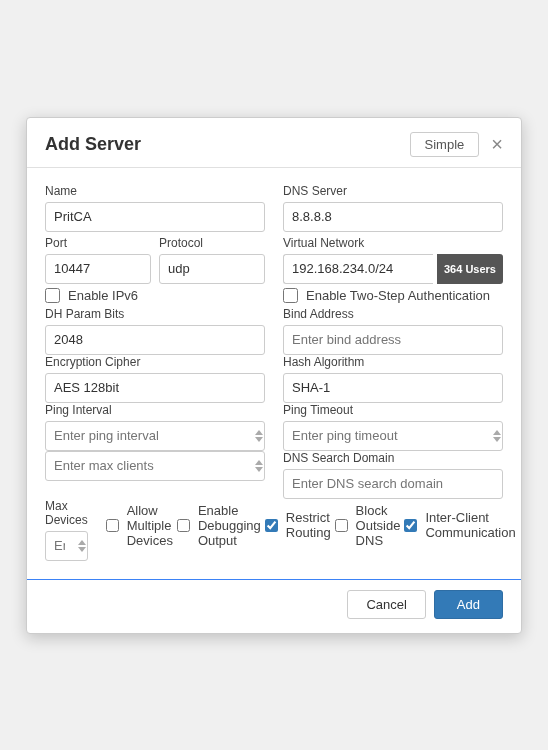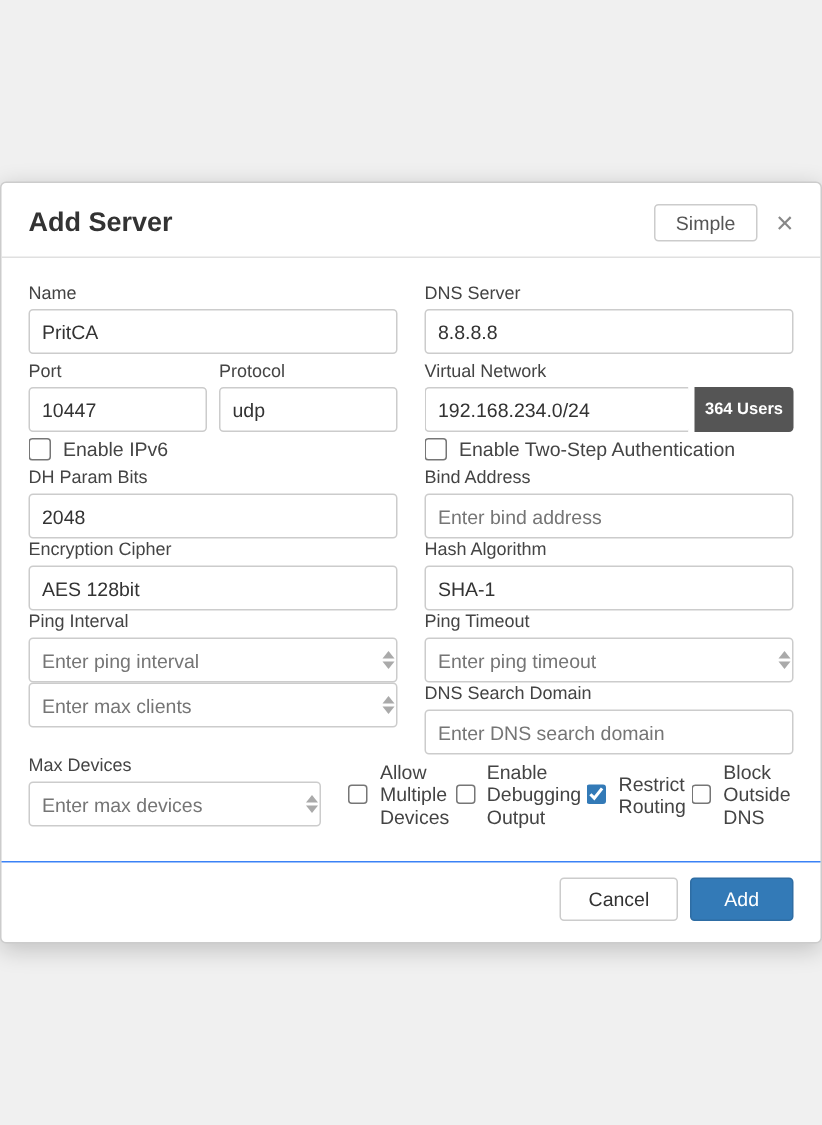--- a/index.html
+++ b/index.html
@@ -10,21 +10,21 @@
       display: flex;
       justify-content: center;
       align-items: center;
       min-height: 750px;
       width: 548px;
     }
     .modal {
       background: #fff;
       border: 1px solid #ccc;
       border-radius: 4px;
-      width: 548px;
+      width: 496px;
       box-shadow: 0 4px 16px rgba(0,0,0,0.2);
     }
     .modal-header {
       display: flex;
       align-items: center;
       justify-content: space-between;
       padding: 14px 18px 10px 18px;
       border-bottom: 1px solid #e0e0e0;
     }
     .modal-title {
@@ -329,20 +329,24 @@
           <span class="checkbox-label">Enable Debugging Output</span>
         </div>
         <div class="checkbox-row">
           <input type="checkbox" checked="" style="">
           <span class="checkbox-label">Restrict Routing</span>
         </div>
         <div class="checkbox-row">
           <input type="checkbox" style="">
           <span class="checkbox-label">Block Outside DNS</span>
         </div>
+        <div class="checkbox-row">
+          <input type="checkbox" checked="" style="">
+          <span class="checkbox-label">Inter-Client Communication</span>
+        </div>
       </div>
     </div>
 
   </div>
 
   <div class="modal-footer">
     <button class="btn-cancel">Cancel</button>
     <button class="btn-add">Add</button>
   </div>
 </div>

